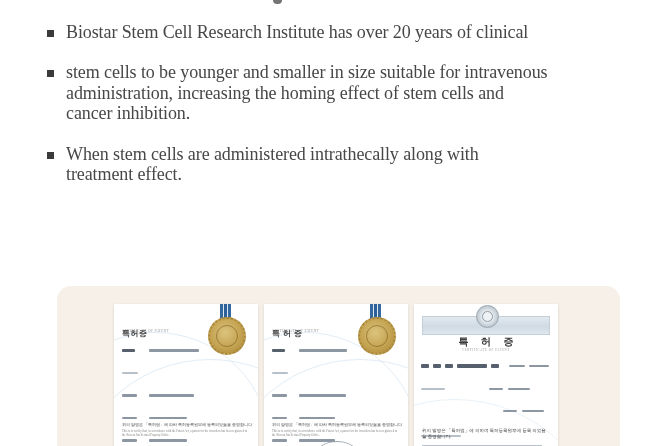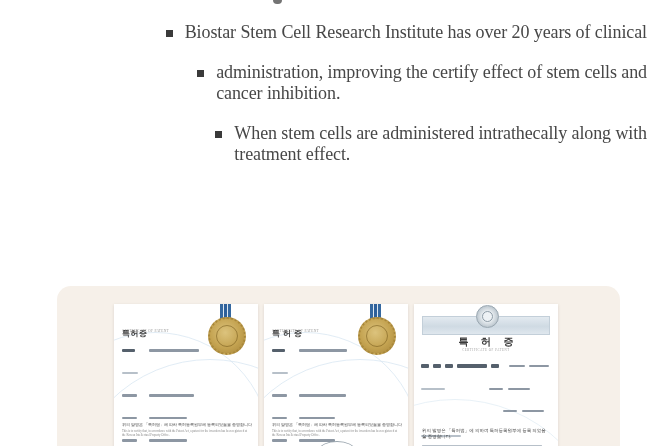--- a/index.html
+++ b/index.html
@@ -5,21 +5,21 @@
   html,body{margin:0;padding:0;background:#ffffff;}
   .screen{position:relative;width:670px;height:446px;background:#ffffff;overflow:hidden;
           font-family:"Liberation Serif", serif;}
 
   
   .fragment{position:absolute;left:273px;top:-1px;width:9px;height:5px;background:#5c5c5c;
             border-radius:0 0 4px 4px;opacity:.85;}
 
   
   .bullets{position:absolute;left:47px;top:22px;width:600px;}
-  .item{display:flex;gap:12px;margin-bottom:20px;justify-content:flex-end;}
+  .item{display:flex;gap:12px;margin-bottom:20px;}
   .sq{width:7px;height:7px;background:#3a3a3a;margin-top:8px;flex:none;}
   .line{white-space:nowrap;font-size:18px;line-height:20.4px;color:#474747;letter-spacing:-0.1px;}
 
   
   .panel{position:absolute;left:57px;top:286px;width:563px;height:176px;background:#f6f0e9;
          border-radius:14px;}
 
   
   .cert{position:absolute;top:304px;width:144px;height:170px;background:#ffffff;overflow:hidden;
         box-shadow:0 1px 3px rgba(60,50,40,.14);}
@@ -76,21 +76,22 @@
     <div class="item">
       <span class="sq"></span>
       <div>
         <div class="line">Biostar Stem Cell Research Institute has over 20 years of clinical</div>
       </div>
     </div>
 
     <div class="item">
       <span class="sq"></span>
       <div>
-        <div class="line">administration, improving the certify effect of stem cells and</div>
+        <div class="line">stem cells to be younger and smaller in size suitable for intravenous</div>
+        <div class="line">administration, increasing the homing effect of stem cells and</div>
         <div class="line">cancer inhibition.</div>
       </div>
     </div>
 
     <div class="item">
       <span class="sq"></span>
       <div>
         <div class="line">When stem cells are administered intrathecally along with</div>
         <div class="line">treatment effect.</div>
       </div>

